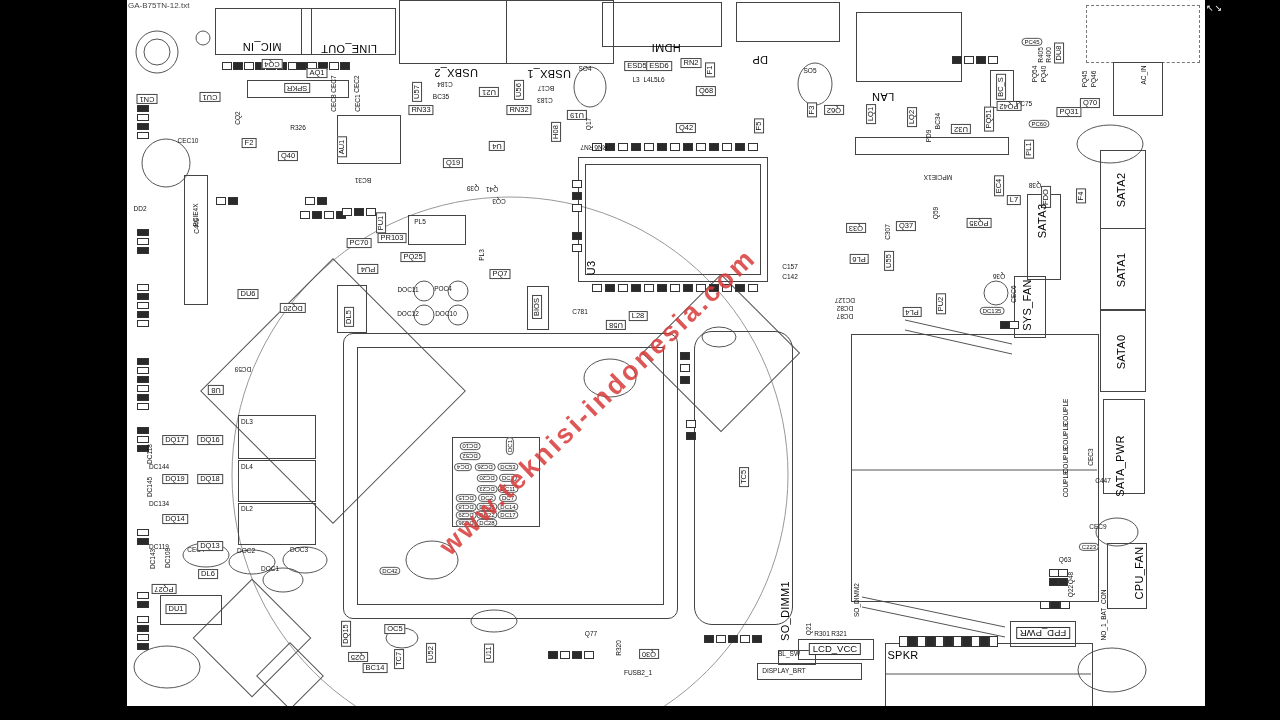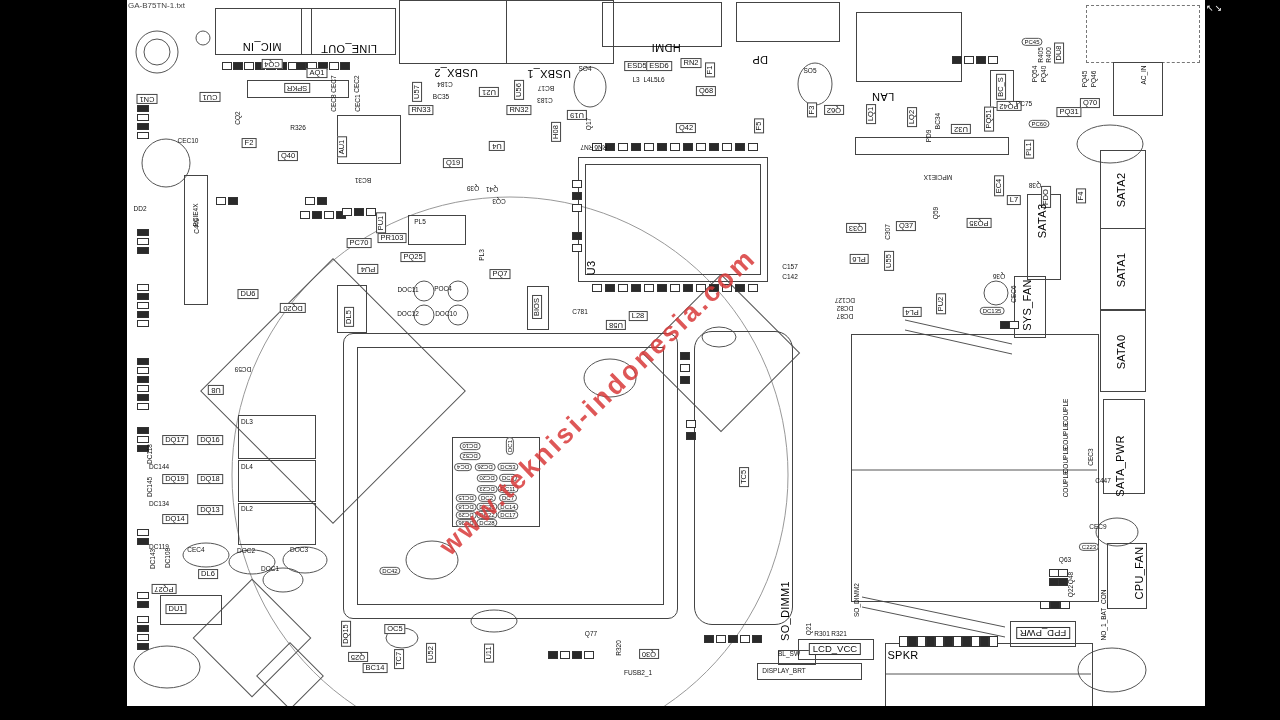--- a/index.html
+++ b/index.html
@@ -375,21 +375,21 @@
     <div class="lab s-b" style="left: 395px; top: 629px; transform: translate(-50%, -50%) rotate(0deg);">OC5</div>
     <div class="lab s-b" style="left: 346px; top: 634px; transform: translate(-50%, -50%) rotate(-90deg);">DQ15</div>
     <div class="lab s-b" style="left: 176px; top: 609px; transform: translate(-50%, -50%) rotate(0deg);">DU1</div>
     <div class="lab s-b" style="left: 164px; top: 589px; transform: translate(-50%, -50%) rotate(180deg);">PQ27</div>
     <div class="lab s-b" style="left: 208px; top: 574px; transform: translate(-50%, -50%) rotate(0deg);">DL6</div>
     <div class="lab s-t" style="left: 196px; top: 550px; transform: translate(-50%, -50%) rotate(0deg);">CEC4</div>
     <div class="lab s-t" style="left: 246px; top: 551px; transform: translate(-50%, -50%) rotate(0deg);">DOC2</div>
     <div class="lab s-t" style="left: 299px; top: 550px; transform: translate(-50%, -50%) rotate(0deg);">DOC3</div>
     <div class="lab s-t" style="left: 270px; top: 569px; transform: translate(-50%, -50%) rotate(0deg);">DOC1</div>
     <div class="lab s-b" style="left: 175px; top: 519px; transform: translate(-50%, -50%) rotate(0deg);">DQ14</div>
-    <div class="lab s-b" style="left: 210px; top: 510px; transform: translate(-50%, -50%) rotate(0deg);">DQ13</div>
+    <div class="lab s-b" style="left: 210px; top: 546px; transform: translate(-50%, -50%) rotate(0deg);">DQ13</div>
     <div class="lab s-t" style="left: 247px; top: 509px; transform: translate(-50%, -50%) rotate(0deg);">DL2</div>
     <div class="lab s-b" style="left: 175px; top: 479px; transform: translate(-50%, -50%) rotate(0deg);">DQ19</div>
     <div class="lab s-b" style="left: 210px; top: 479px; transform: translate(-50%, -50%) rotate(0deg);">DQ18</div>
     <div class="lab s-t" style="left: 247px; top: 467px; transform: translate(-50%, -50%) rotate(0deg);">DL4</div>
     <div class="lab s-b" style="left: 175px; top: 440px; transform: translate(-50%, -50%) rotate(0deg);">DQ17</div>
     <div class="lab s-b" style="left: 210px; top: 440px; transform: translate(-50%, -50%) rotate(0deg);">DQ16</div>
     <div class="lab s-t" style="left: 247px; top: 422px; transform: translate(-50%, -50%) rotate(0deg);">DL3</div>
     <div class="lab s-t" style="left: 150px; top: 454px; transform: translate(-50%, -50%) rotate(-90deg);">DC118</div>
     <div class="lab s-t" style="left: 159px; top: 467px; transform: translate(-50%, -50%) rotate(0deg);">DC144</div>
     <div class="lab s-t" style="left: 150px; top: 487px; transform: translate(-50%, -50%) rotate(-90deg);">DC145</div>
@@ -450,15 +450,15 @@
     <div class="lab s-p" style="left: 508px; top: 507px; transform: translate(-50%, -50%) rotate(0deg);">DC14</div>
     <div class="lab s-p" style="left: 466px; top: 515px; transform: translate(-50%, -50%) rotate(180deg);">DC29</div>
     <div class="lab s-p" style="left: 487px; top: 515px; transform: translate(-50%, -50%) rotate(0deg);">DC22</div>
     <div class="lab s-p" style="left: 508px; top: 515px; transform: translate(-50%, -50%) rotate(0deg);">DC17</div>
     <div class="lab s-p" style="left: 466px; top: 523px; transform: translate(-50%, -50%) rotate(180deg);">DC36</div>
     <div class="lab s-p" style="left: 487px; top: 523px; transform: translate(-50%, -50%) rotate(0deg);">DC28</div>
     <div class="lab s-p" style="left: 390px; top: 571px; transform: translate(-50%, -50%) rotate(0deg);">DC42</div>
     <div class="blackbar" id="bar-left"></div>
     <div class="blackbar" id="bar-right"></div>
     <div class="blackbar" id="bar-bottom"></div>
-    <div id="doc-title">GA-B75TN-1.txt</div>
+    <div id="doc-title">GA-B75TN-12.txt</div>
     <div id="corner-icons">↖↘</div>
   </div>
 
 </body></html>

